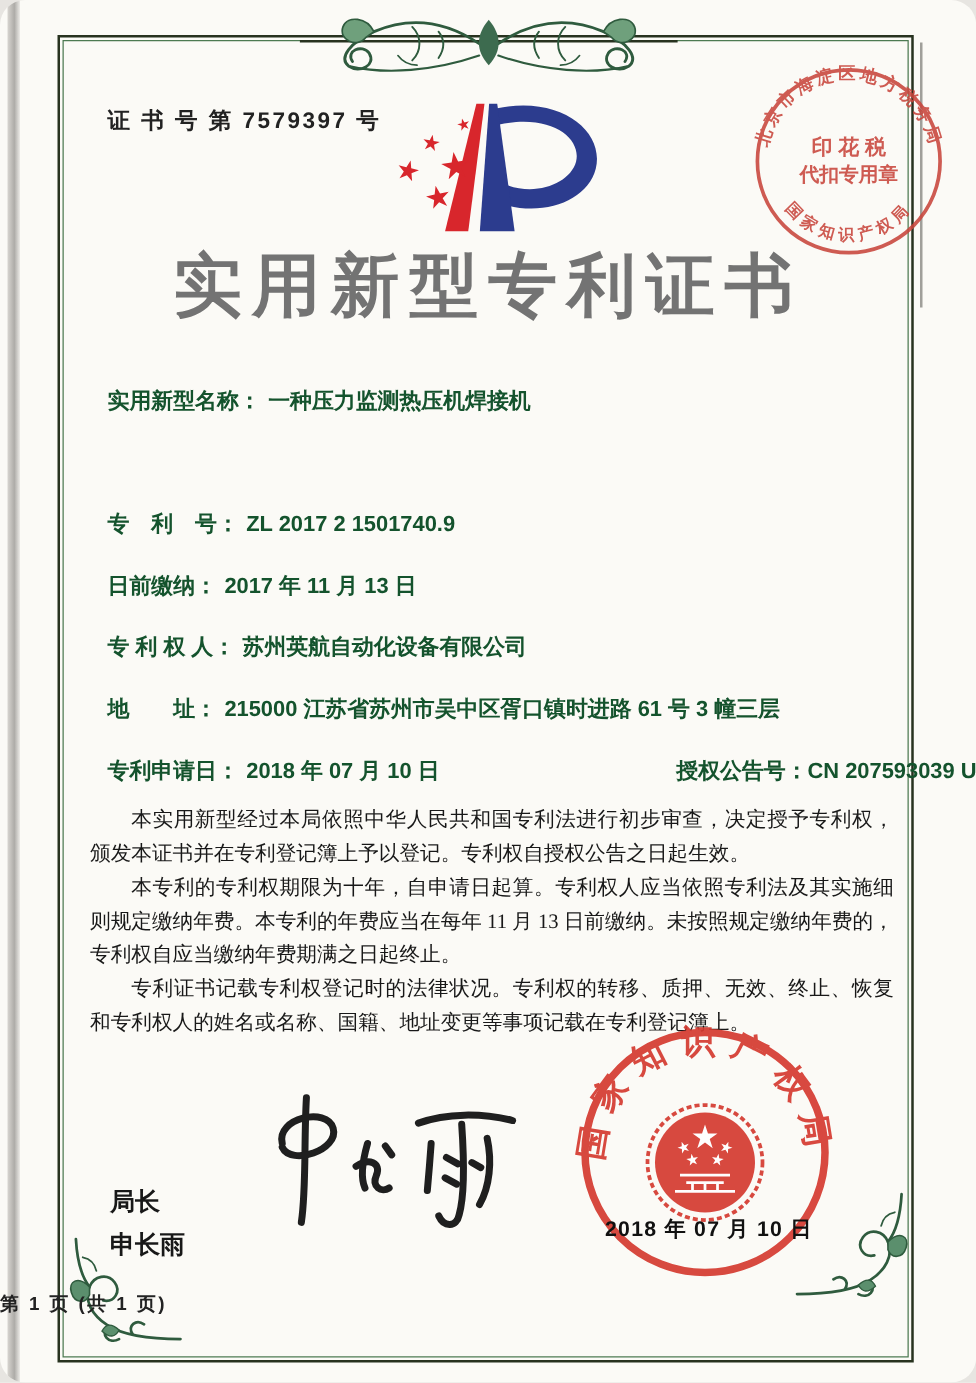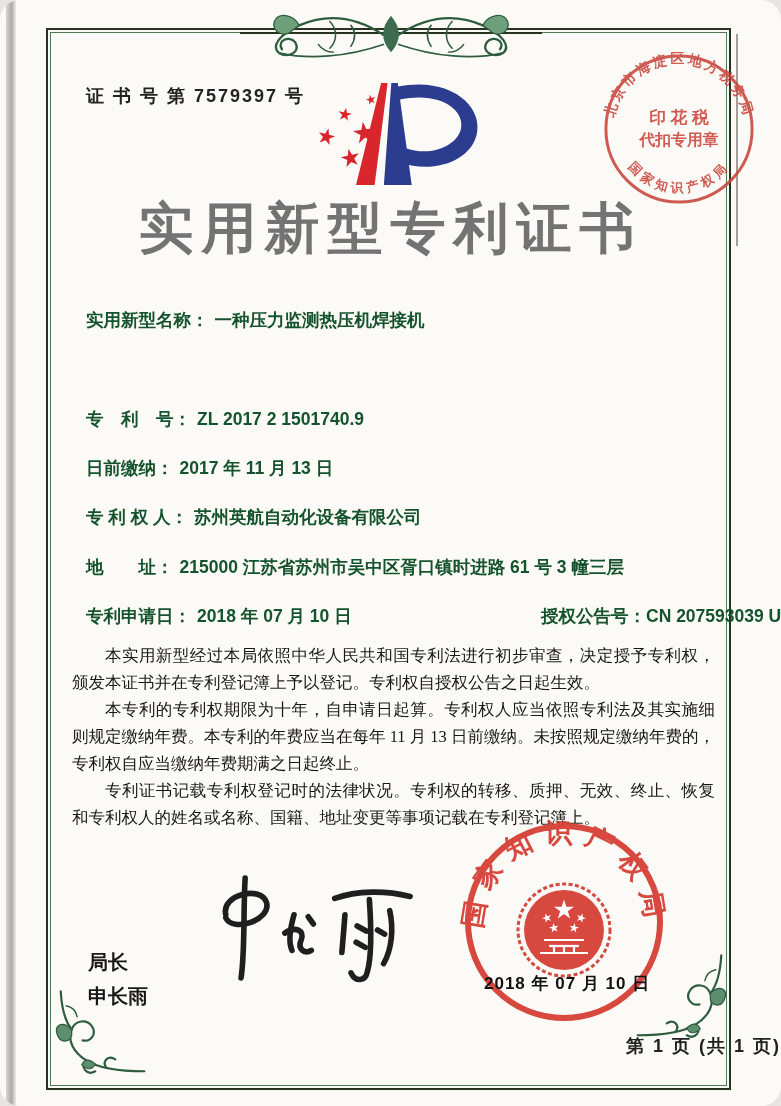--- a/index.html
+++ b/index.html
@@ -29,22 +29,22 @@
   .f-value{margin-left:6px;}
   .grant-no{position:absolute;left:455px;top:0;}
   
   .body-text{left:72px;right:66px;top:642px;font-family:"Liberation Serif",serif;
              font-size:16.5px;line-height:27px;color:#181818;text-align:justify;}
   .body-text p{margin:0;text-indent:2em;}
   
   .signatory{left:88px;top:918px;font-size:20px;font-weight:700;line-height:34px;color:#181818;margin-top:27px;}
   .signature-svg{left:214px;top:872px;width:215px;height:112px;}
   
-  .footer{left:0;right:0;top:1034px;text-align:right;font-size:18px;font-weight:600;
-          color:#222;letter-spacing:2px;padding-left:24px;}
+  .footer{left:0;right:0;top:1034px;text-align:left;font-size:15px;font-weight:600;
+          color:#222;letter-spacing:2px;}
   
   .orn-top{left:238px;top:2px;width:306px;height:62px;}
   .orn-bl{left:48px;top:982px;width:100px;height:104px;}
   .orn-br{left:634px;top:946px;width:100px;height:104px;}
   svg{display:block;}
 </style>
 </head>
 <body>
 
 <div class="page">

